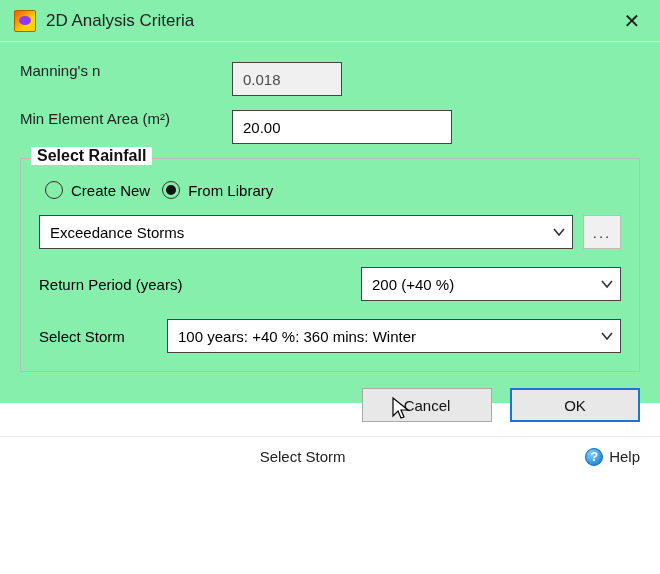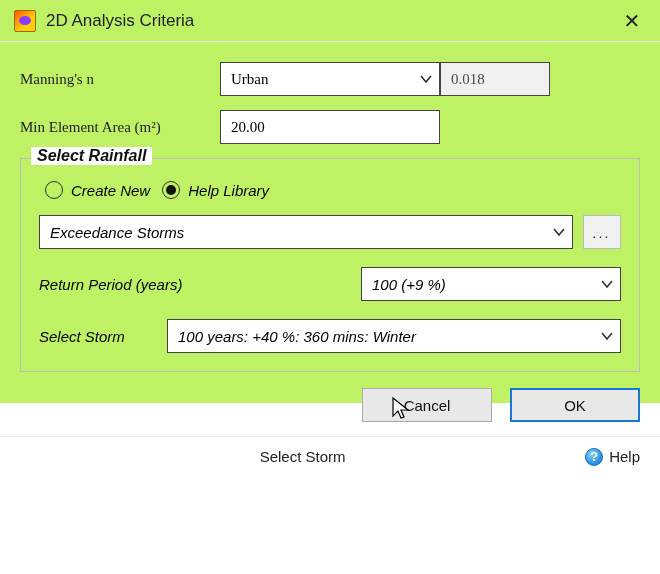--- a/index.html
+++ b/index.html
@@ -6,21 +6,21 @@
     body {
       margin: 0;
       padding: 0;
       font-family: "Segoe UI", Tahoma, sans-serif;
       font-size: 15px;
       background: #fff;
       width: 660px;
       height: 574px;
       overflow: hidden;
     }
-    .window { width: 660px; height: 403px; background: #bef264; position: relative; }
+    .window { width: 660px; height: 403px; background: #86efac; position: relative; }
     .titlebar {
       display: flex;
       align-items: center;
       height: 42px;
       padding: 0 12px 0 14px;
       border-bottom: 1px solid #e8e8e8;
     }
     .titlebar .icon-app {
       width: 22px; height: 22px;
       background: linear-gradient(135deg, #ff6a00 10%, #ffd000 60%);
@@ -34,21 +34,21 @@
       position: absolute;
       left: 4px; top: 5px; width: 12px; height: 9px;
       background: #8d3aff; border-radius: 50%; filter: blur(0.3px);
     }
     .titlebar .title { font-size: 17px; color: #222; flex: 1; }
     .titlebar .close {
       font-size: 20px; color: #222; cursor: pointer;
       width: 32px; text-align: center;
     }
     .content { padding: 20px 20px 0 20px; }
-    .row { display: flex; align-items: center; margin-bottom: 14px; gap: 0; font-family: Liberation Serif, serif; }
+    .row { display: flex; align-items: flex-start; margin-bottom: 14px; gap: 12px; }
     .row label { width: 200px; color: #222; }
     .win-combo, .win-input {
       height: 34px;
       border: 1px solid #444;
       background: #fff;
       display: flex;
       align-items: center;
       padding: 0 6px 0 10px;
       font-size: 15px;
       cursor: default;
@@ -58,21 +58,20 @@
     .readonly { background: #f0f0f0; color: #4a4a4a; }
     .chev {
       display: inline-block;
     }
     .chev svg { display: block; }
     .groupbox {
       border: 1px solid #bdbdbd;
       margin-top: 6px;
       padding: 14px 18px 18px 18px;
       position: relative;
-      font-style: italic;
     }
     .groupbox .legend {
       position: absolute;
       top: -12px; left: 10px;
       background: #fff; padding: 0 6px;
       font-weight: 700;
       font-size: 16px;
       color: #111;
     }
     .radio-row { display: flex; gap: 12px; margin: 8px 0 16px 6px; align-items: center; }
@@ -146,28 +145,20 @@
   <div class="titlebar">
     <span class="icon-app"></span>
     <span class="title">2D Analysis Criteria</span>
     <span class="close">✕</span>
   </div>
 
   <div class="content">
 
     <div class="row">
       <label>Manning's n</label>
-      <div class="win-combo" style="width:220px">
-        <span>Urban</span>
-        <span class="chev">
-          <svg width="14" height="14">
-              <path d="M2 4 L7 10 L12 4" fill="none" stroke="#333" stroke-width="1.6"></path>
-            </svg>
-        </span>
-      </div>
       <div class="win-input readonly" style="width:110px">
         <span>0.018</span>
       </div>
     </div>
 
     <div class="row">
       <label>Min Element Area (m²)</label>
       <div class="win-input" style="width:220px">
         <span>20.00</span>
       </div>
@@ -176,42 +167,42 @@
     <div class="groupbox">
       <div class="legend">Select Rainfall</div>
 
       <div class="radio-row">
         <div class="radio">
           <span class="dot"></span>
           <span>Create New</span>
         </div>
         <div class="radio">
           <span class="dot inner"></span>
-          <span>Help Library</span>
+          <span>From Library</span>
         </div>
       </div>
 
       <div class="library-row">
         <div class="win-combo">
           <span>Exceedance Storms</span>
           <span class="chev">
             <svg width="14" height="14">
                 <path d="M2 4 L7 10 L12 4" fill="none" stroke="#333" stroke-width="1.6"></path>
               </svg>
           </span>
         </div>
         <div class="browse-btn">
           <span>...</span>
         </div>
       </div>
 
       <div class="rp-row">
         <span class="lbl">Return Period (years)</span>
         <div class="win-combo">
-          <span>100 (+9 %)</span>
+          <span>200 (+40 %)</span>
           <span class="chev">
             <svg width="14" height="14">
                 <path d="M2 4 L7 10 L12 4" fill="none" stroke="#333" stroke-width="1.6"></path>
               </svg>
           </span>
         </div>
       </div>
 
       <div class="storm-row">
         <span class="lbl">Select Storm</span>

